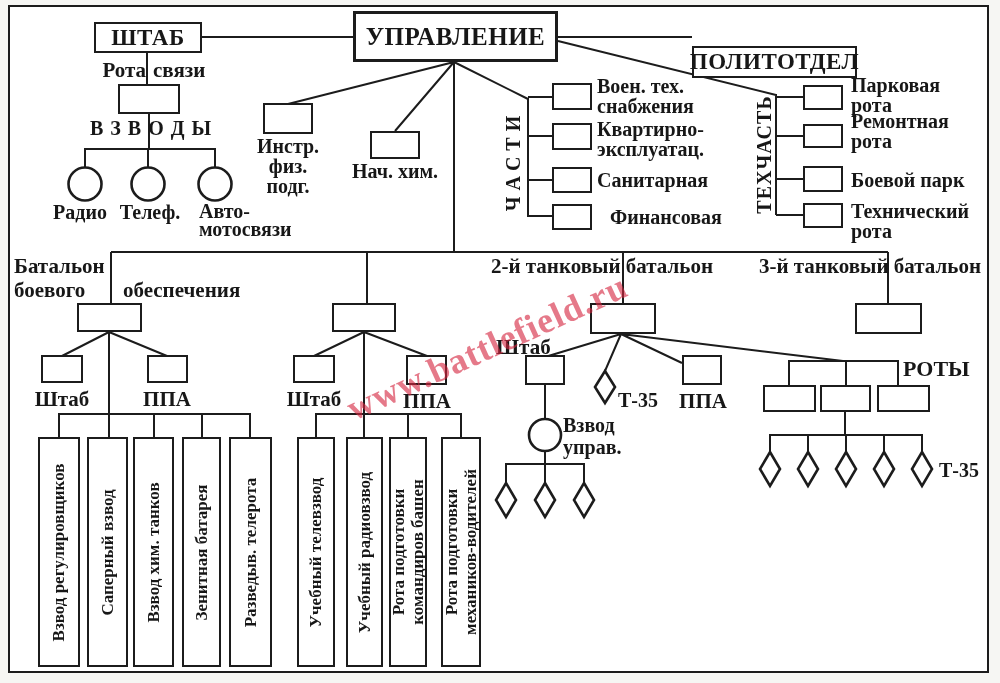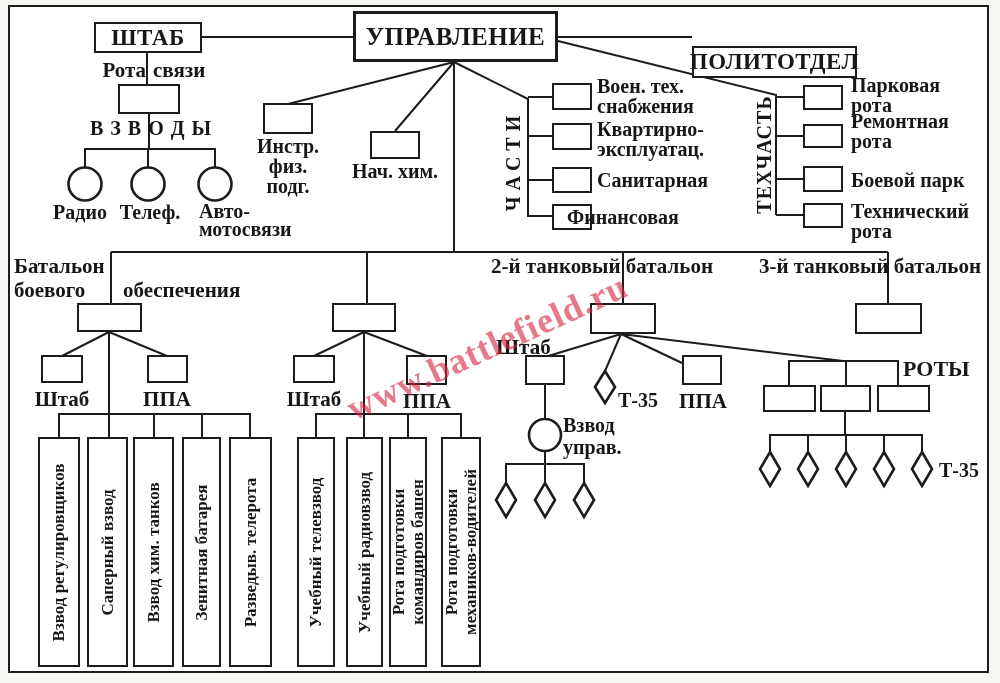--- a/index.html
+++ b/index.html
@@ -108,21 +108,21 @@
   <div class="box" style="left:552px;top:204px;width:40px;height:26px;"></div>
   <div class="lbl sm19" style="left:597px;top:119px;">
     <div>Квартирно-</div>
     <div>эксплуатац.</div>
   </div>
   <div class="lbl sm19" style="left:597px;top:76px;">
     <div>Воен. тех.</div>
     <div>снабжения</div>
   </div>
   <div class="lbl" style="left:597px;top:170px;">Санитарная</div>
-  <div class="lbl" style="left:567px;top:207px;">Финансовая</div>
+  <div class="lbl" style="left:610px;top:207px;">Финансовая</div>
 
   <div class="rotlbl" style="left:700px;top:143px;width:128px;letter-spacing:1px;">ТЕХЧАСТЬ</div>
   <div class="box" style="left:803px;top:85px;width:40px;height:25px;"></div>
   <div class="box" style="left:803px;top:124px;width:40px;height:24px;"></div>
   <div class="box" style="left:803px;top:166px;width:40px;height:26px;"></div>
   <div class="box" style="left:803px;top:203px;width:40px;height:25px;"></div>
   <div class="lbl sm19" style="left:851px;top:75px;">
     <div>Парковая</div>
     <div>рота</div>
   </div>

